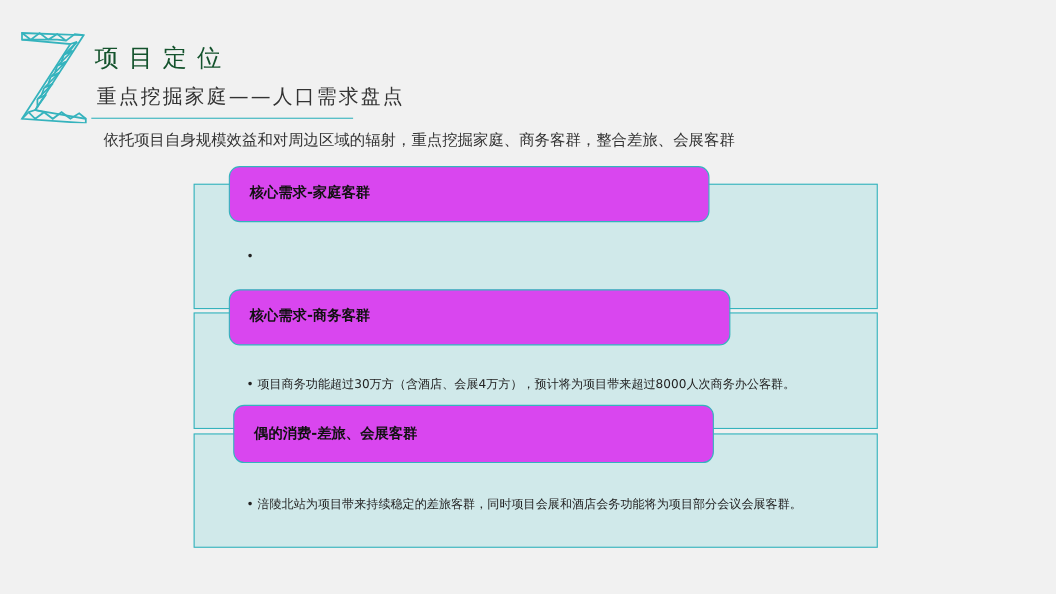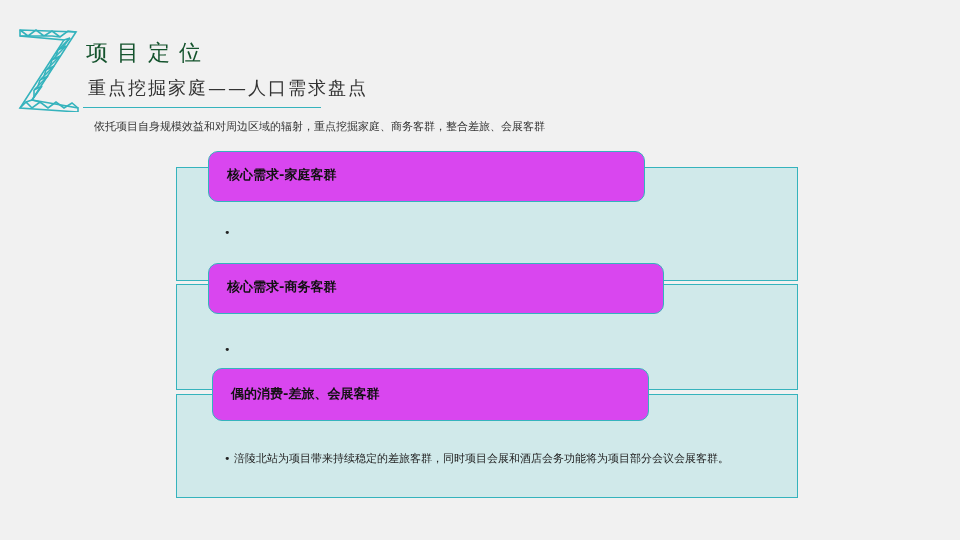--- a/index.html
+++ b/index.html
@@ -17,21 +17,21 @@
   .subtitle {
     position:absolute; left:88px; top:76px;
     font-size:18px; color:#333; letter-spacing:2px; white-space:nowrap;
   }
   .underline {
     position:absolute; left:83px; top:107px; width:238px; height:1px;
     background:#35b3bd;
   }
   .summary {
     position:absolute; left:94px; top:119px;
-    font-size:11px; color:#333; white-space:nowrap;
+    font-size:14px; color:#333; white-space:nowrap;
   }
   .box {
     position:absolute; left:176px; width:622px;
     background:#d0e9ea; border:1.5px solid #35b3bd; box-sizing:border-box;
   }
   .card {
     position:absolute; background:#d946ef; border:1.5px solid #35b3bd;
     border-radius:10px; box-sizing:border-box;
   }
   .card-title {
@@ -70,20 +70,21 @@
 <div class="bullet" style="top:223px;">
   <span class="dot">•</span>
 </div>
 
 <div class="box" style="top:284px;height:106px;"></div>
 <div class="card" style="left:208px;top:263px;width:456px;height:51px;">
   <div class="card-title">核心需求-商务客群</div>
 </div>
 <div class="bullet" style="top:340px;width:560px;">
   <span class="dot">•</span>
+  <span>项目商务功能超过30万方（含酒店、会展4万方），预计将为项目带来超过8000人次商务办公客群。</span>
 </div>
 
 <div class="box" style="top:394px;height:104px;"></div>
 <div class="card" style="left:212px;top:368px;width:437px;height:53px;">
   <div class="card-title" style="top:16px;">偶的消费-差旅、会展客群</div>
 </div>
 <div class="bullet" style="top:449px;width:540px;">
   <span class="dot">•</span>
   <span>涪陵北站为项目带来持续稳定的差旅客群，同时项目会展和酒店会务功能将为项目部分会议会展客群。</span>
 </div>

